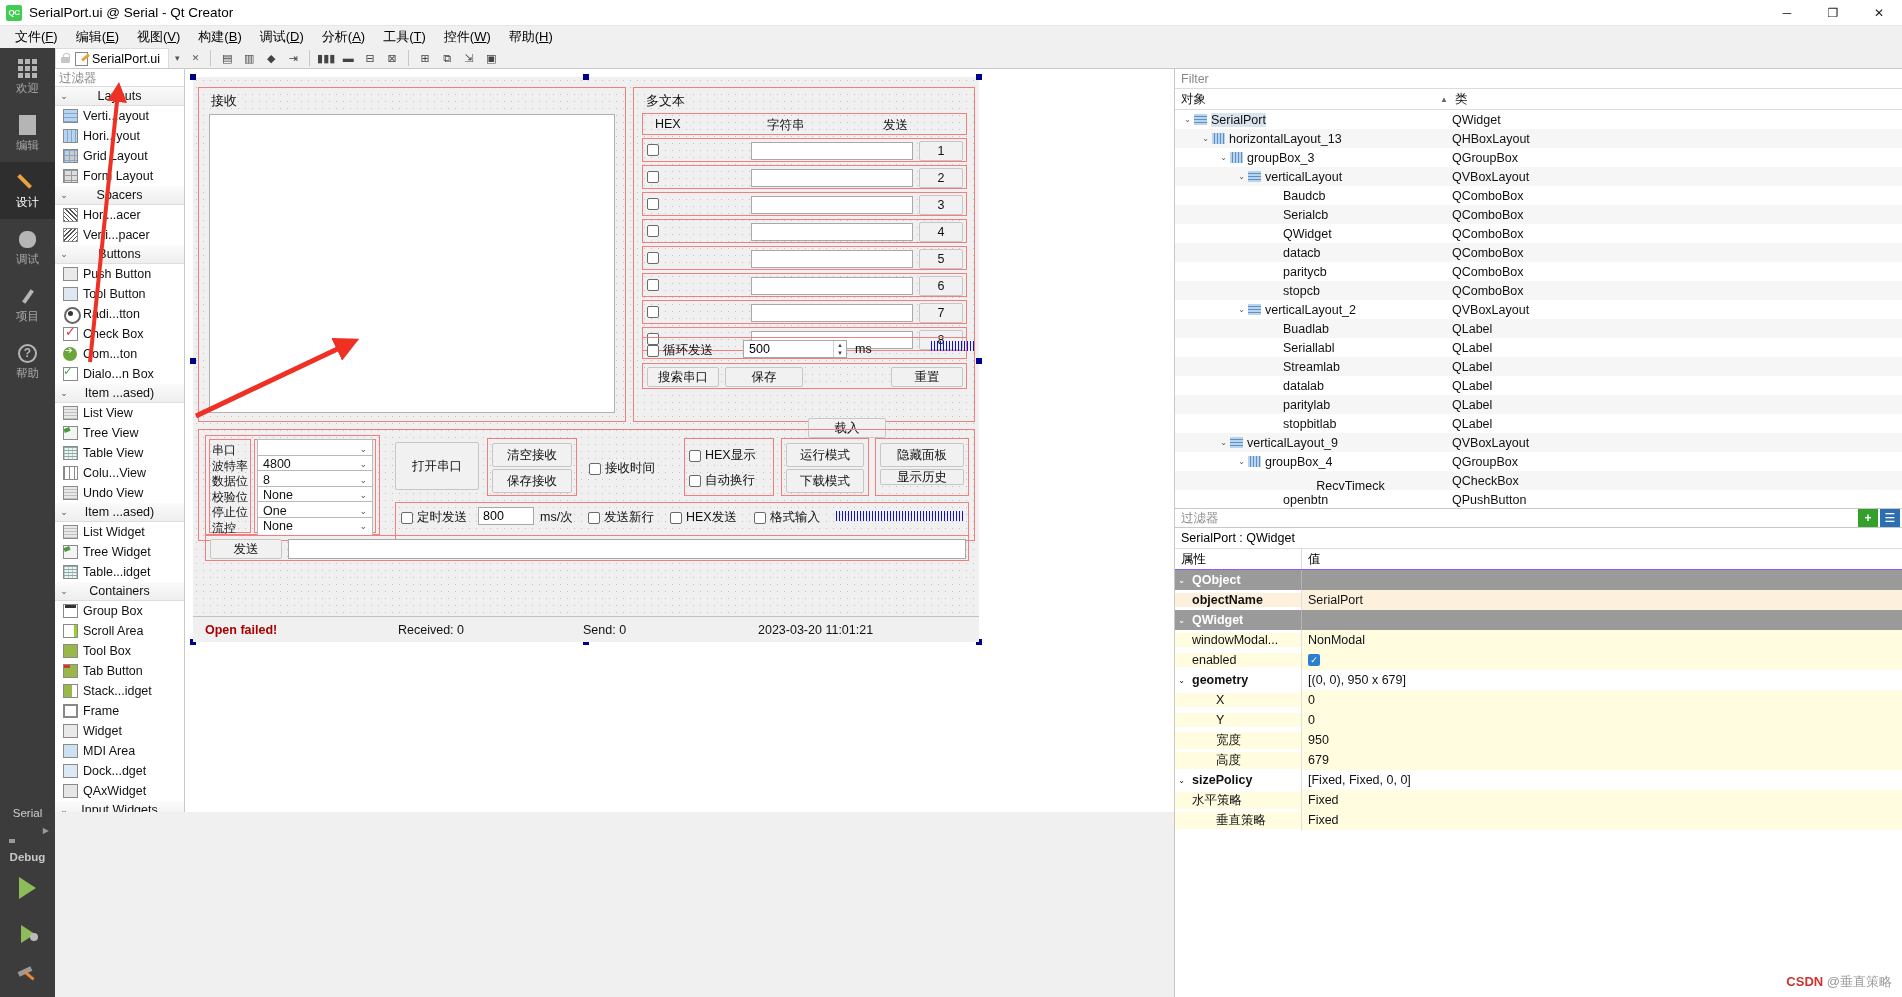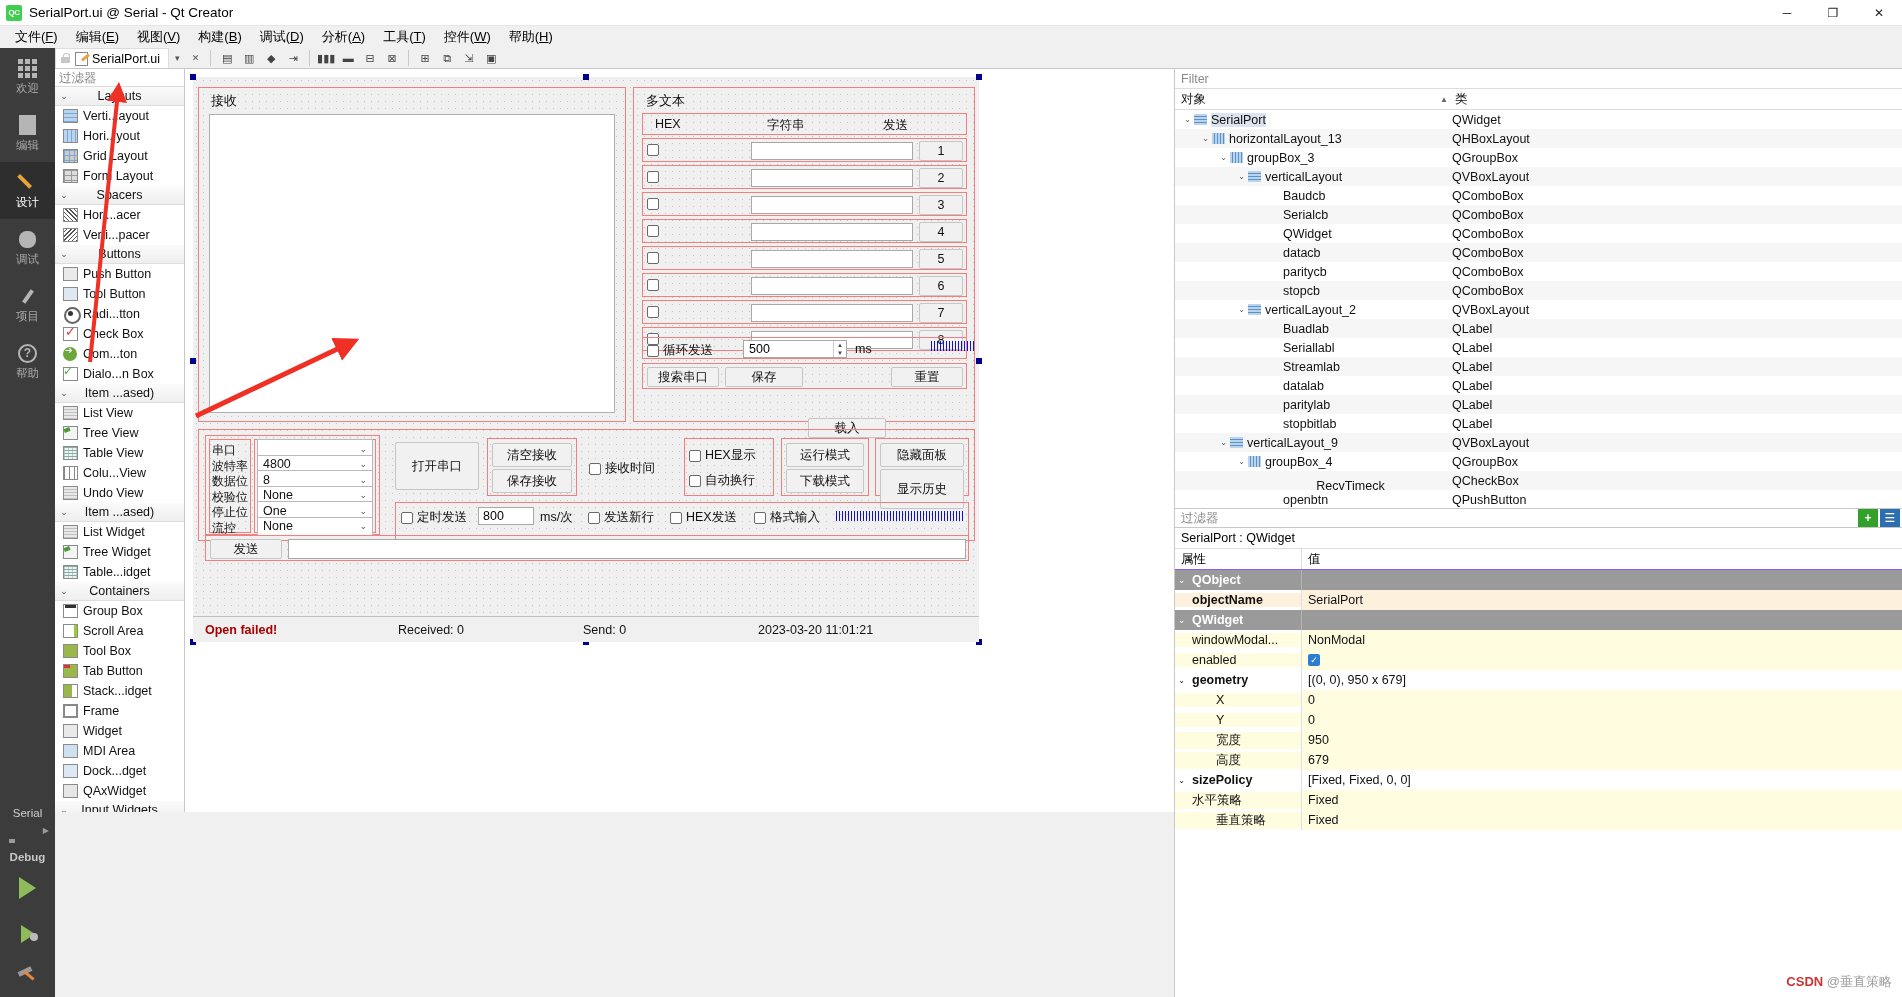--- a/index.html
+++ b/index.html
@@ -739,21 +739,21 @@
           </span>
         </div>
 
         <div class="redbox" style="left:582px;top:8px;width:88px;height:58px;">
           <span class="qbtn" style="left:4px;top:4px;width:78px;height:24px;">运行模式</span>
           <span class="qbtn" style="left:4px;top:30px;width:78px;height:24px;">下载模式</span>
         </div>
 
         <div class="redbox" style="left:676px;top:8px;width:94px;height:58px;">
           <span class="qbtn" style="left:4px;top:4px;width:84px;height:24px;">隐藏面板</span>
-          <span class="qbtn" style="left:4px;top:30px;width:84px;height:40px;">显示历史</span>
+          <span class="qbtn" style="left:4px;top:30px;width:84px;height:16px;">显示历史</span>
         </div>
 
         <div class="redbox" style="left:196px;top:72px;width:574px;height:39px;">
           <span class="qchk" style="left:5px;top:6px;">
             <span class="bx"></span>
             <span>定时发送</span>
           </span>
           <span class="qedit" style="left:82px;top:4px;width:56px;height:18px;padding-left:4px;font-size:12.5px;line-height:17px;">800</span>
           <span class="qlbl" style="left:144px;top:6px;">ms/次</span>
           <span class="qchk" style="left:192px;top:6px;">

